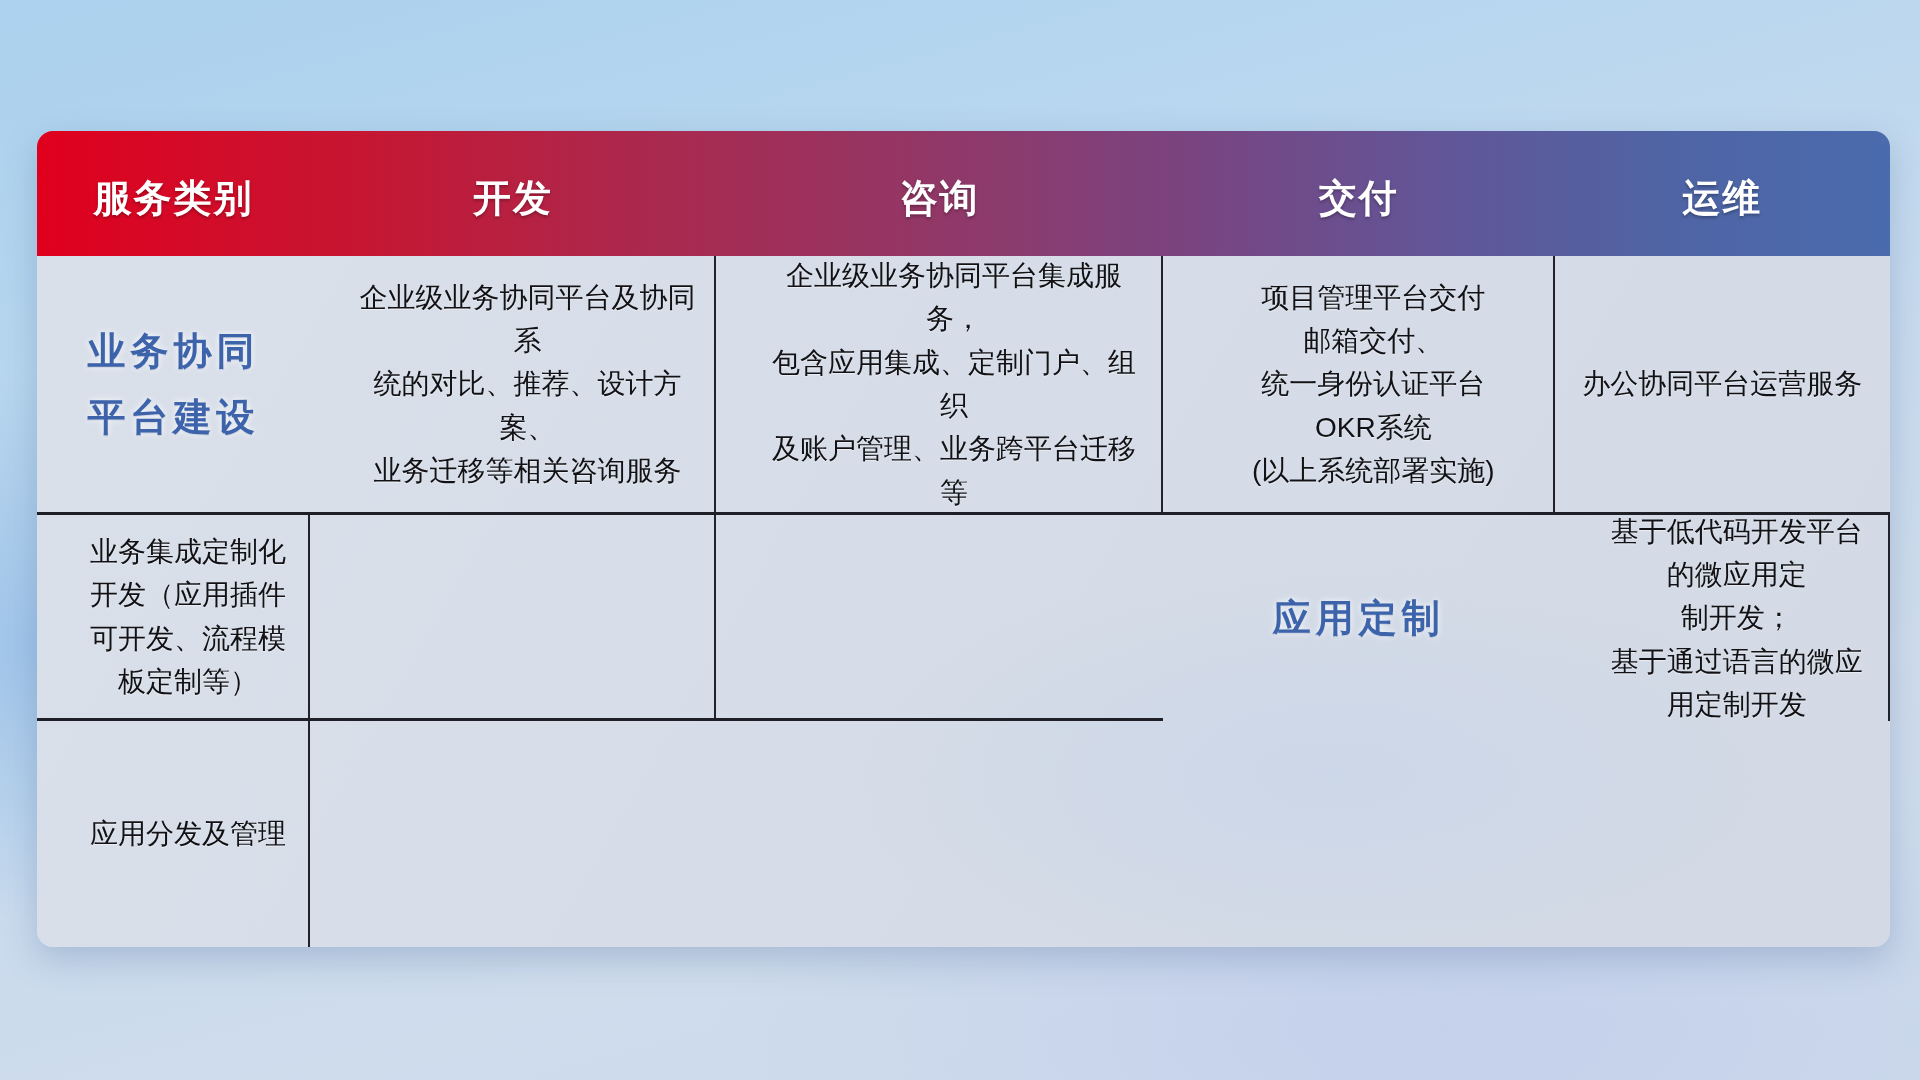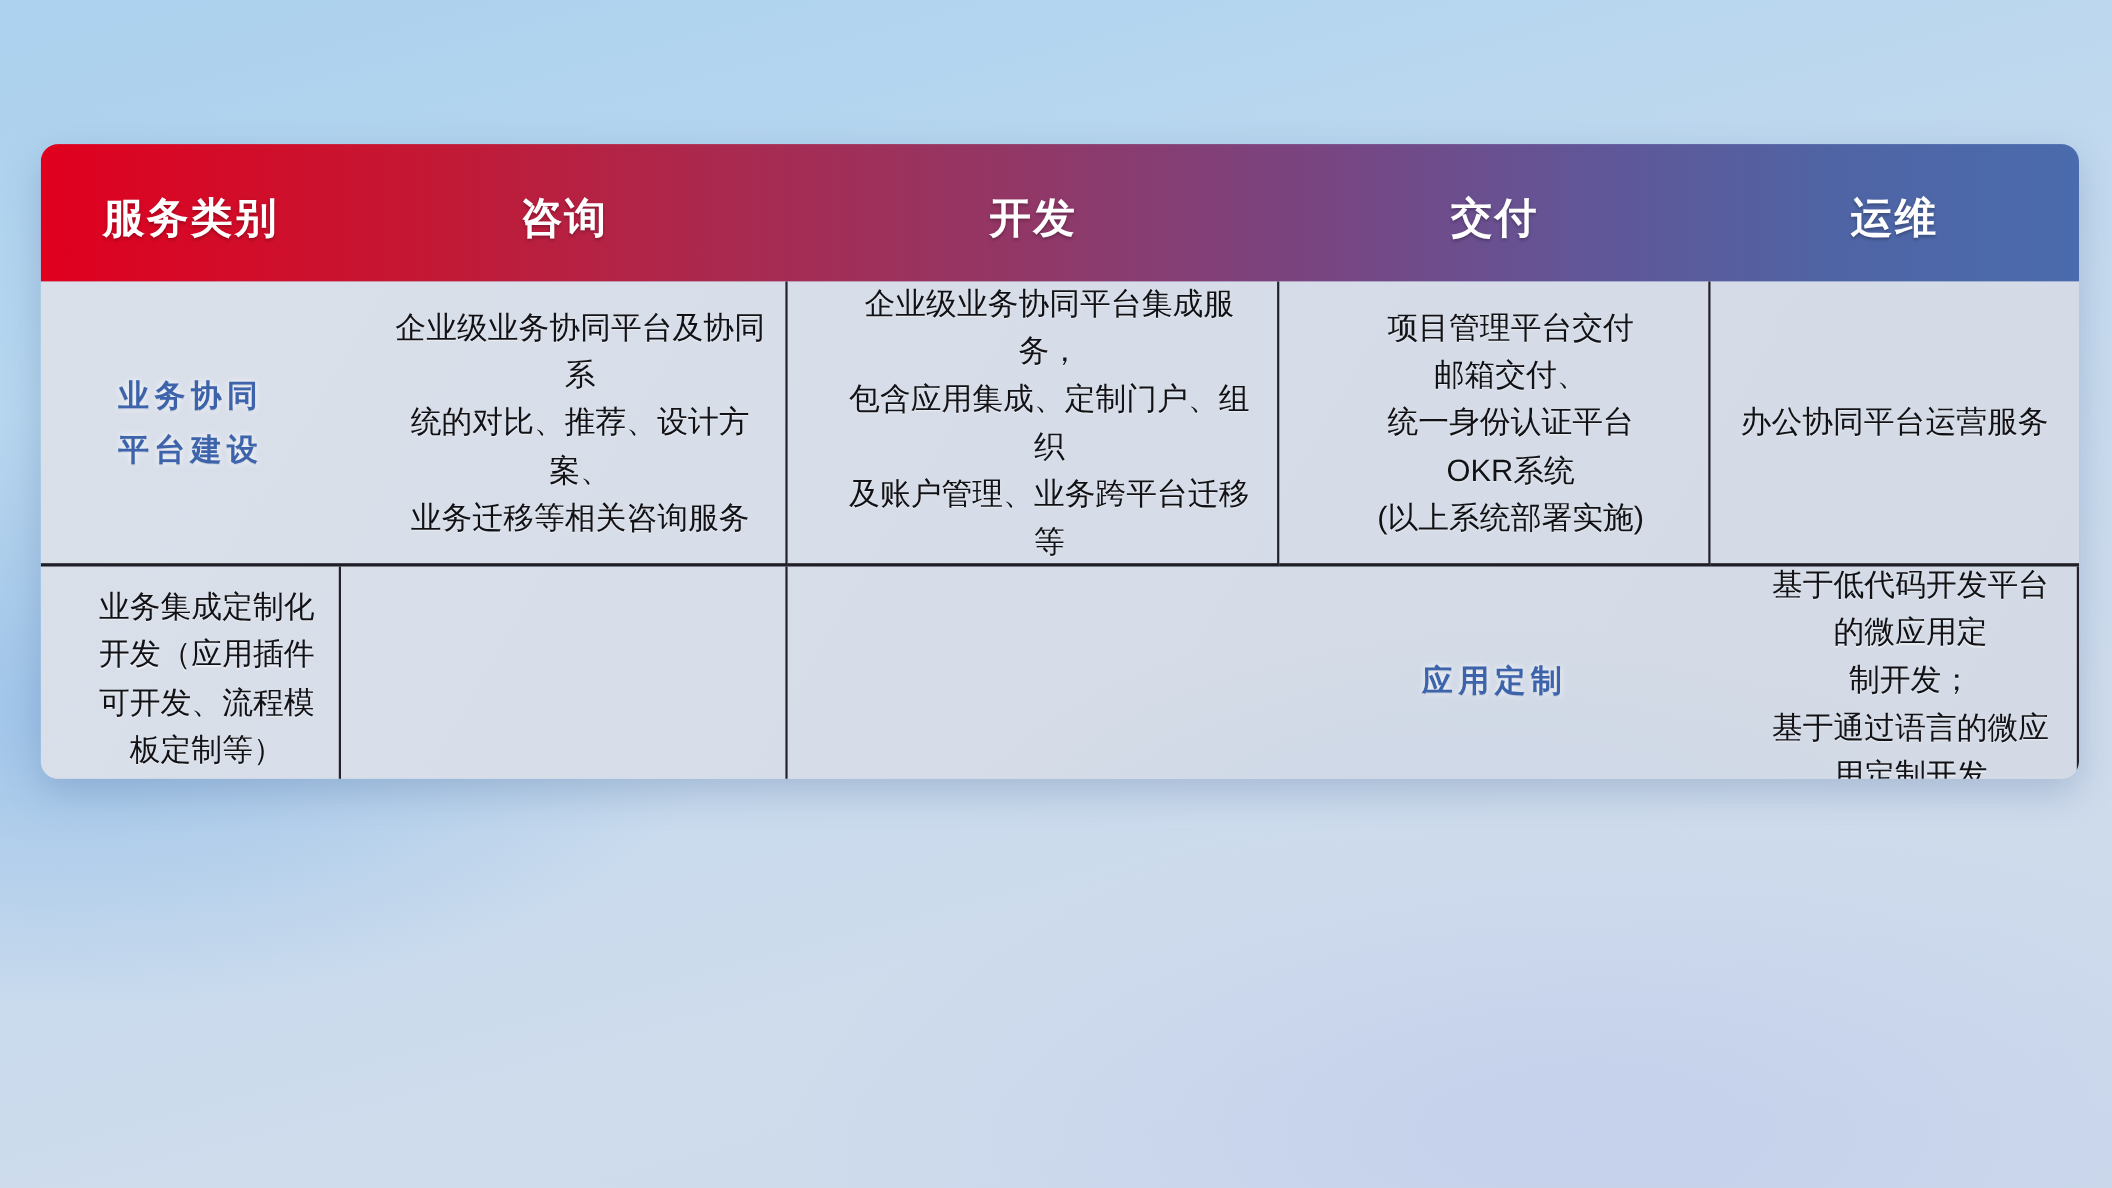--- a/index.html
+++ b/index.html
@@ -8,21 +8,21 @@
     font-family: "Liberation Sans", "DejaVu Sans", sans-serif;
     background:
       radial-gradient(1200px 500px at 75% 95%, rgba(190,200,235,0.55), rgba(190,200,235,0) 60%),
       radial-gradient(900px 420px at 4% 60%, rgba(140,185,230,0.65), rgba(140,185,230,0) 65%),
       linear-gradient(165deg, #abd1ee 0%, #b6d6ef 22%, #c6daee 48%, #cfdcec 72%, #ccdaeb 100%);
   }
 
   .card {
     position: absolute;
     left: 37px; top: 131px;
-    width: 1853px; height: 577px;
+    width: 1853px; height: 816px;
     border-radius: 16px;
     overflow: hidden;
     box-shadow: 0 12px 34px rgba(70, 100, 150, 0.28);
   }
 
   
   .thead {
     height: 125px;
     display: grid;
     grid-template-columns: 14.73% 21.91% 24.12% 21.15% 18.09%;
@@ -64,35 +64,35 @@
     text-shadow: 0 1px 1px rgba(255,255,255,0.55);
   }
   
   .v-sep { border-right: 2px solid #23222b; padding-left: 45px; }
   
   .h-sep { border-bottom: 3px solid #1f1f27; }
 
   .category {
     color: #3d64ab;
     font-weight: bold;
-    font-size: 28px;
+    font-size: 38px;
     letter-spacing: 5px;
     line-height: 1.75;
     text-shadow: 0 0 6px rgba(255,255,255,0.95), 0 1px 1px rgba(60,80,130,0.25);
   }
 </style>
 </head>
 <body>
 
 <div class="card">
 
   <div class="thead">
     <div class="hcell">服务类别</div>
+    <div class="hcell">开发</div>
     <div class="hcell">咨询</div>
-    <div class="hcell">开发</div>
     <div class="hcell">交付</div>
     <div class="hcell">运维</div>
   </div>
 
   <div class="tbody">
 
     <div class="cell category h-sep">业务协同
 平台建设</div>
     <div class="cell v-sep h-sep">企业级业务协同平台及协同系
 统的对比、推荐、设计方案、

